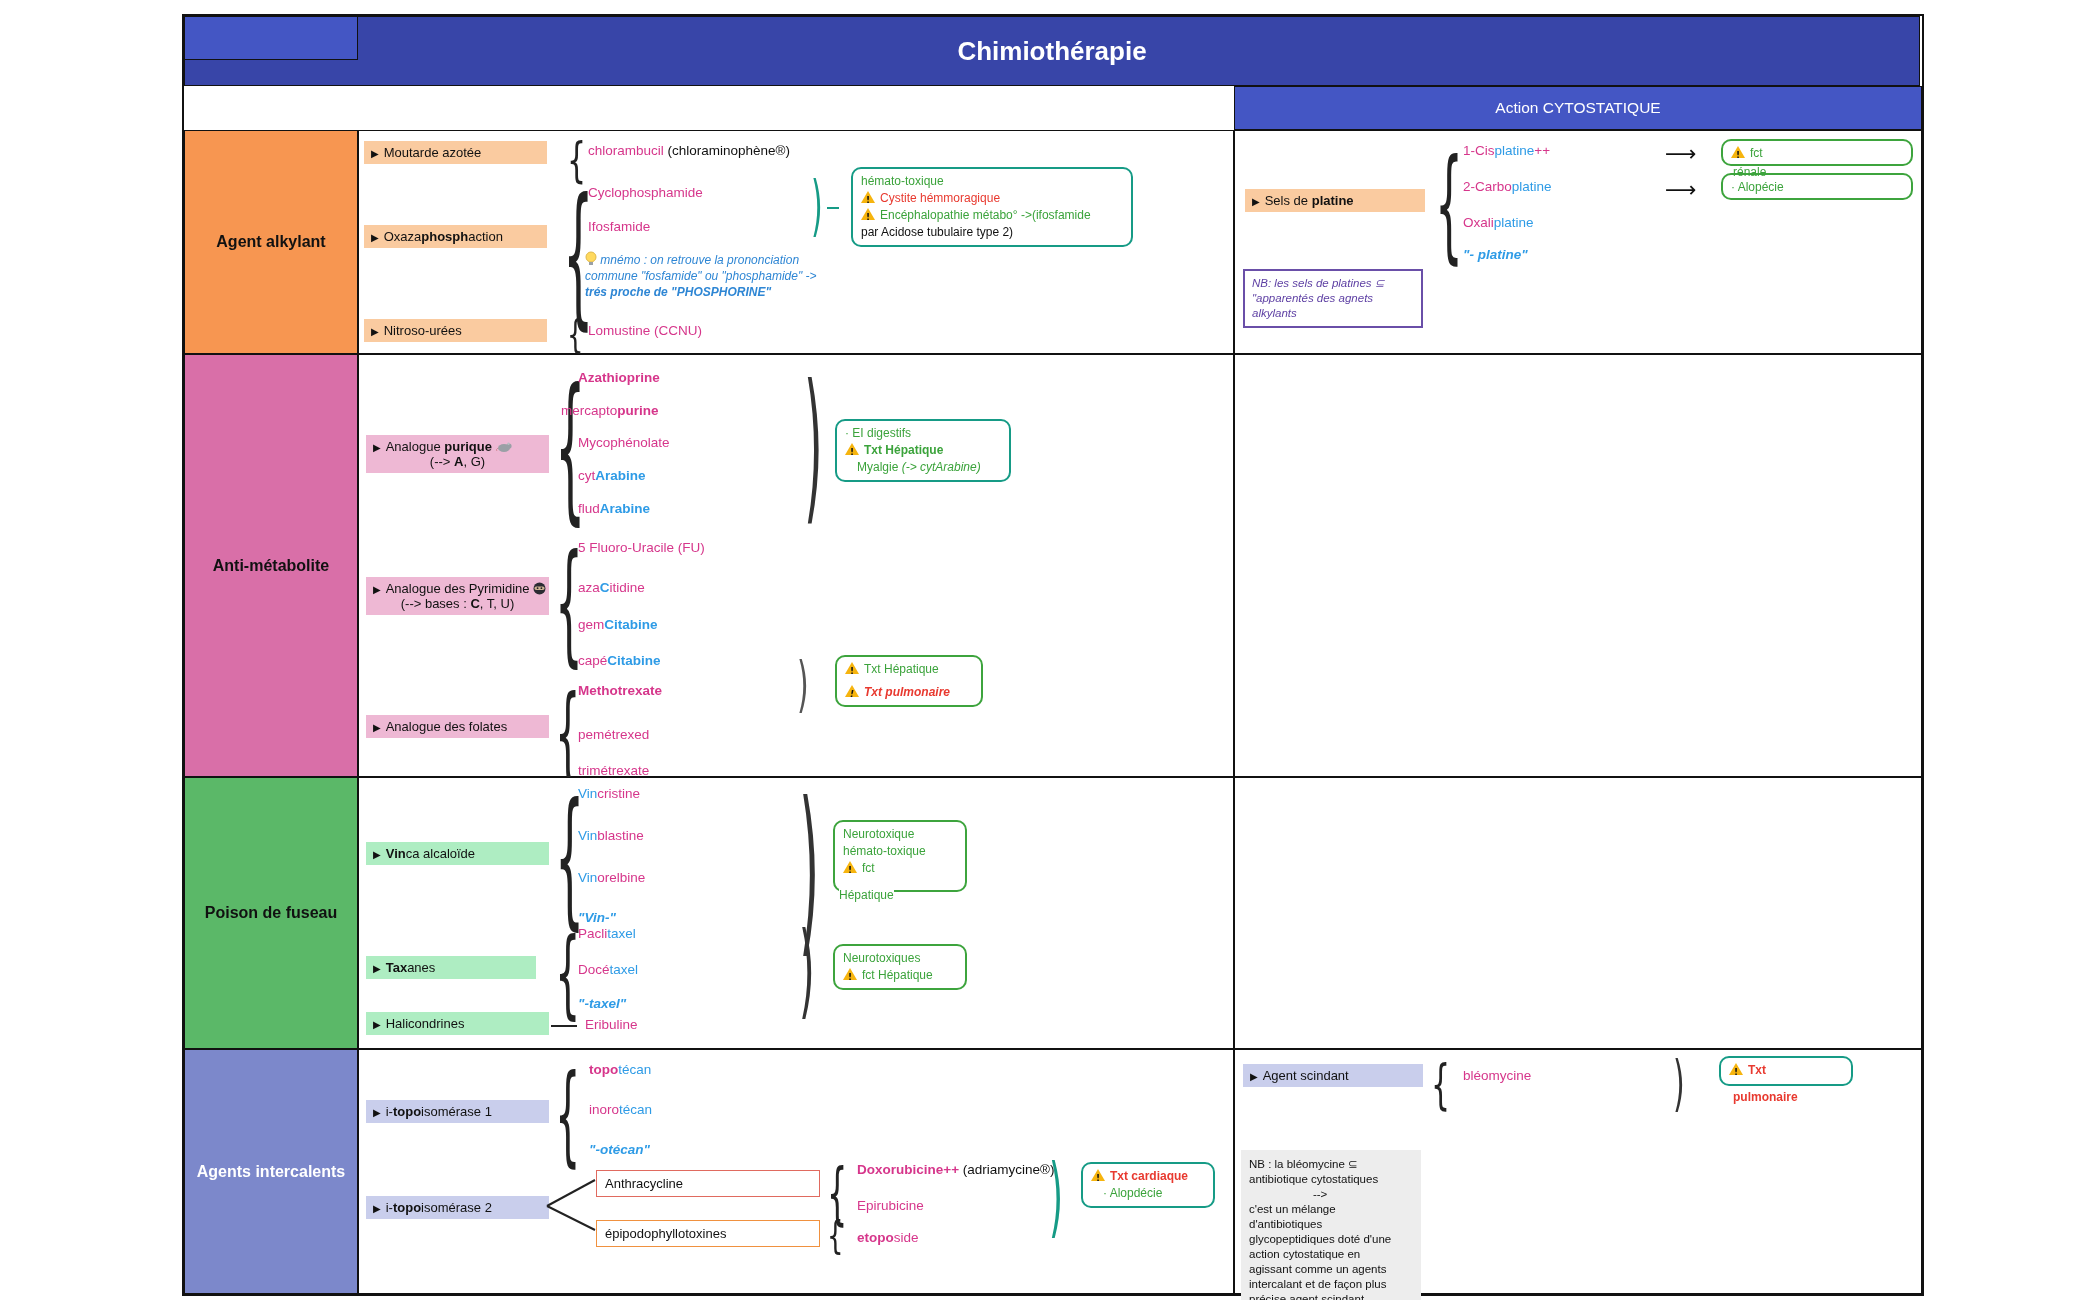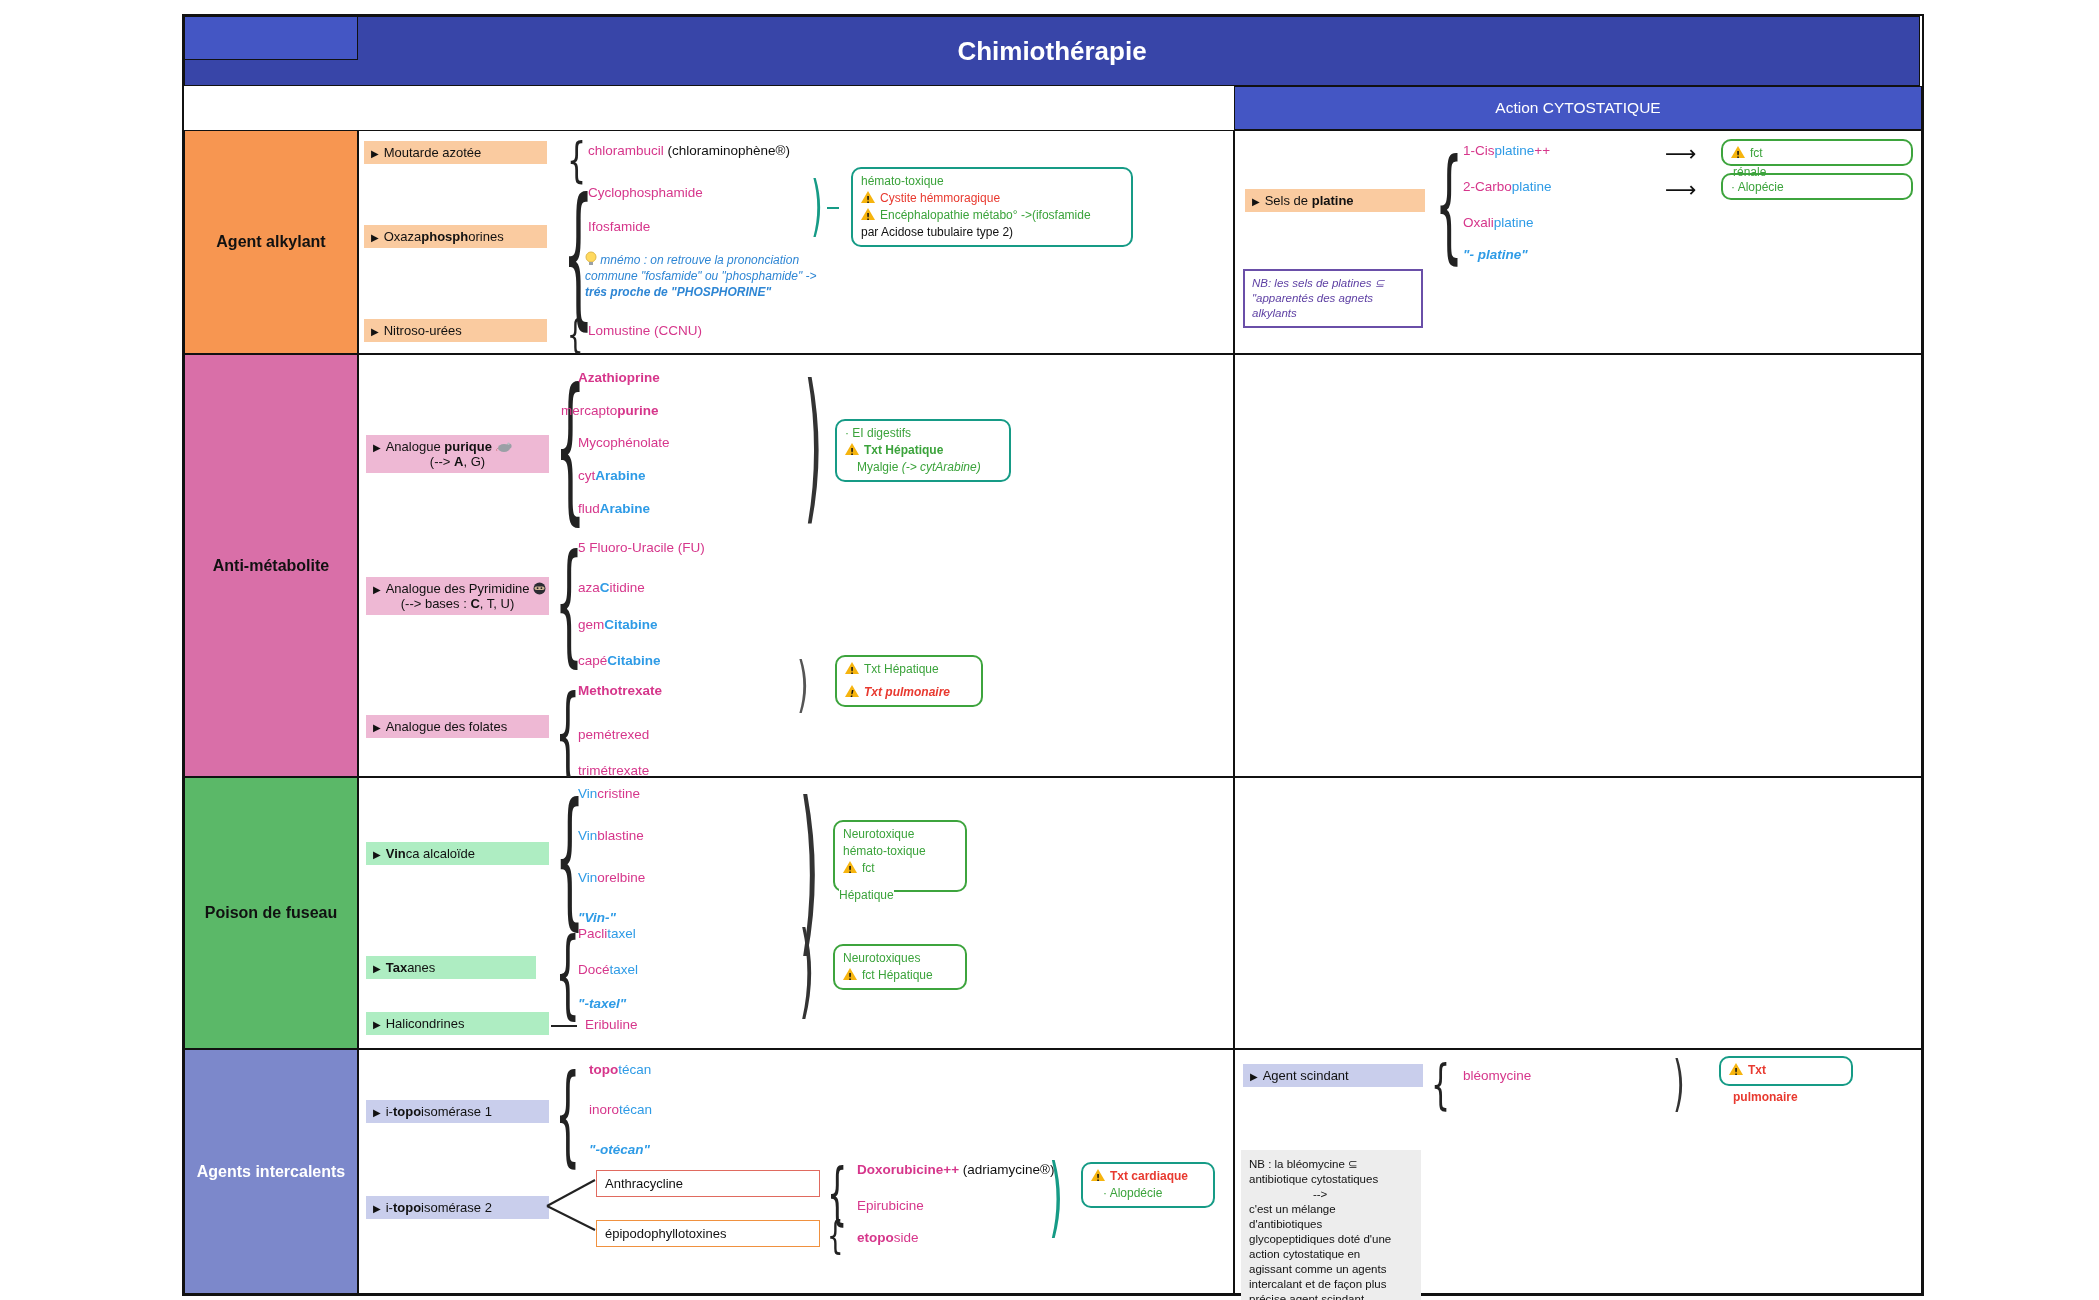--- a/index.html
+++ b/index.html
@@ -70,21 +70,21 @@
     </div>
     <span class="brace" style="left:208px;top:6px;font-size:30px;transform:scaleY(1.6);transform-origin:top left;">{</span>
     <div class="drug" style="left:229px;top:12px;">
       <span class="m">chlorambucil</span><span class="blk"> (chloraminophène®)</span>
     </div>
 
     <div class="drug m" style="left:229px;top:54px;">Cyclophosphamide</div>
     <div class="drug m" style="left:229px;top:88px;">Ifosfamide</div>
 
     <div class="plabel" style="left:5px;top:94px;width:183px;background:#FACBA0;">
-      <span class="tri">▶</span><span>Oxaza</span><b>phosph</b><span>orines</span>
+      <span class="tri">▶</span><span>Oxaza</span><b>phosph</b><span>action</span>
     </div>
     <span class="brace" style="left:204px;top:46px;font-size:48px;transform:scaleY(3.2);transform-origin:top left;">{</span>
 
     <div class="mnemo" style="left:226px;top:120px;">
       <svg width="12" height="15" style="vertical-align:-2px">
             <circle cx="6" cy="6" r="5" fill="#FFD95E" stroke="#E0B94A"></circle>
             <rect x="4" y="11" width="4" height="3" fill="#9aa0a6"></rect>
           </svg>
       <span>mnémo : on retrouve la prononciation commune "fosfamide" ou "phosphamide" -&gt; </span><b>trés proche de "PHOSPHORINE"</b>
     </div>

